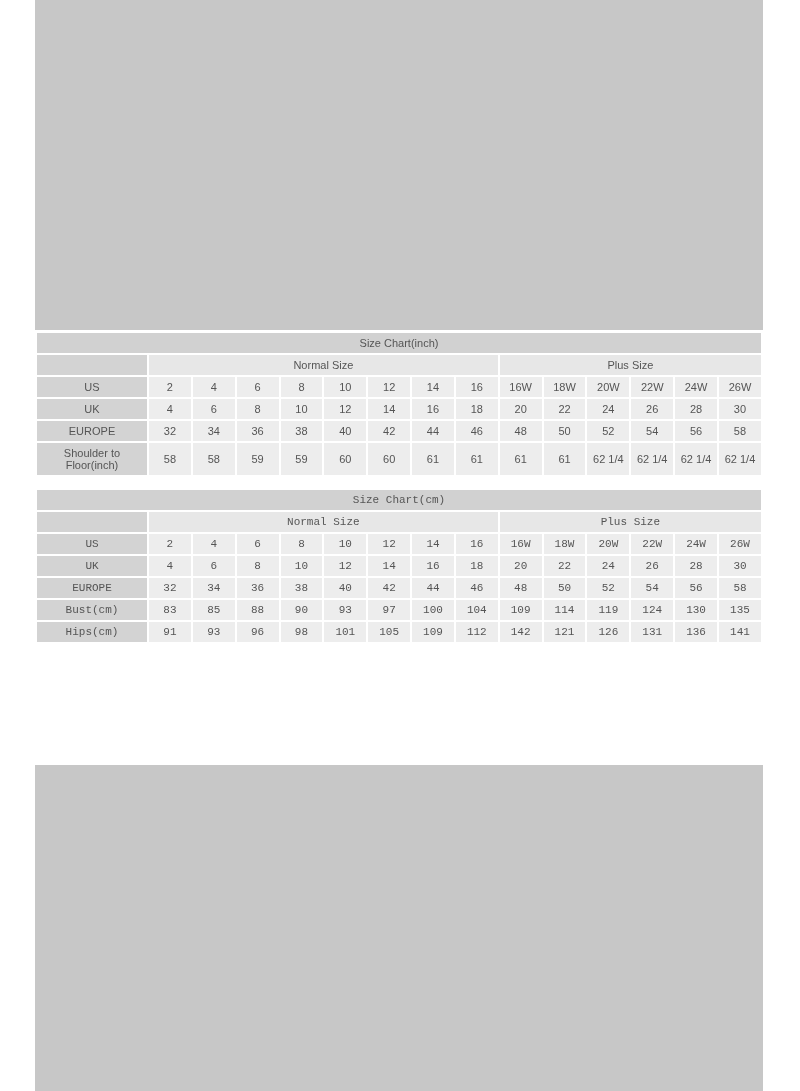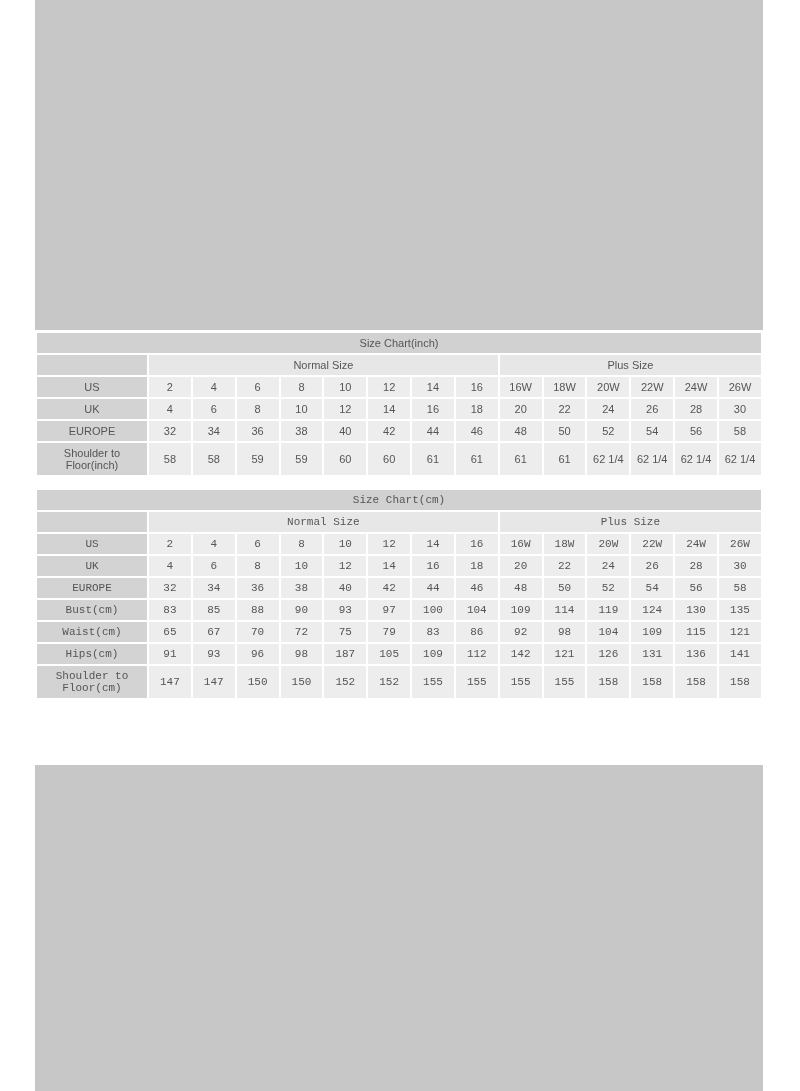--- a/index.html
+++ b/index.html
@@ -252,68 +252,34 @@
             <td class="data-cell">100</td>
             <td class="data-cell">104</td>
             <td class="data-cell">109</td>
             <td class="data-cell">114</td>
             <td class="data-cell">119</td>
             <td class="data-cell">124</td>
             <td class="data-cell">130</td>
             <td class="data-cell">135</td>
           </tr>
           <tr>
-            <th class="label-cell">Waist(cm)</th>
-            <td class="data-cell">65</td>
-            <td class="data-cell">67</td>
-            <td class="data-cell">70</td>
-            <td class="data-cell">72</td>
-            <td class="data-cell">75</td>
-            <td class="data-cell">79</td>
-            <td class="data-cell">83</td>
-            <td class="data-cell">86</td>
-            <td class="data-cell">92</td>
-            <td class="data-cell">98</td>
-            <td class="data-cell">104</td>
-            <td class="data-cell">109</td>
-            <td class="data-cell">115</td>
-            <td class="data-cell">121</td>
-          </tr>
-          <tr>
             <th class="label-cell">Hips(cm)</th>
             <td class="data-cell">91</td>
             <td class="data-cell">93</td>
             <td class="data-cell">96</td>
             <td class="data-cell">98</td>
-            <td class="data-cell">187</td>
+            <td class="data-cell">101</td>
             <td class="data-cell">105</td>
             <td class="data-cell">109</td>
             <td class="data-cell">112</td>
             <td class="data-cell">142</td>
             <td class="data-cell">121</td>
             <td class="data-cell">126</td>
             <td class="data-cell">131</td>
             <td class="data-cell">136</td>
             <td class="data-cell">141</td>
           </tr>
-          <tr>
-            <th class="label-cell">Shoulder to Floor(cm)</th>
-            <td class="data-cell">147</td>
-            <td class="data-cell">147</td>
-            <td class="data-cell">150</td>
-            <td class="data-cell">150</td>
-            <td class="data-cell">152</td>
-            <td class="data-cell">152</td>
-            <td class="data-cell">155</td>
-            <td class="data-cell">155</td>
-            <td class="data-cell">155</td>
-            <td class="data-cell">155</td>
-            <td class="data-cell">158</td>
-            <td class="data-cell">158</td>
-            <td class="data-cell">158</td>
-            <td class="data-cell">158</td>
-          </tr>
         </tbody>
       </table>
   </div>
 
   <div class="gray-block bottom"></div>
 </div>
 
 </body></html>

